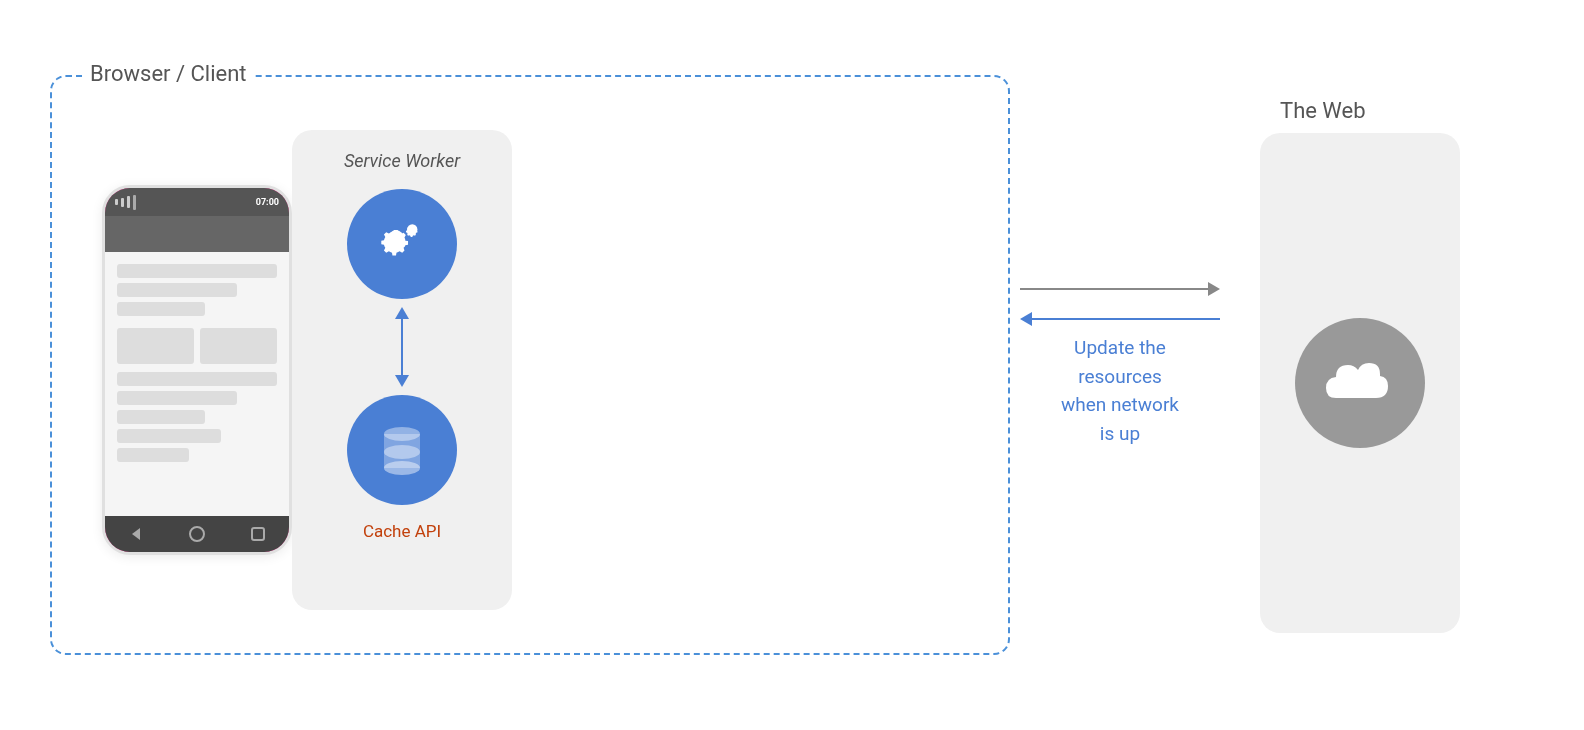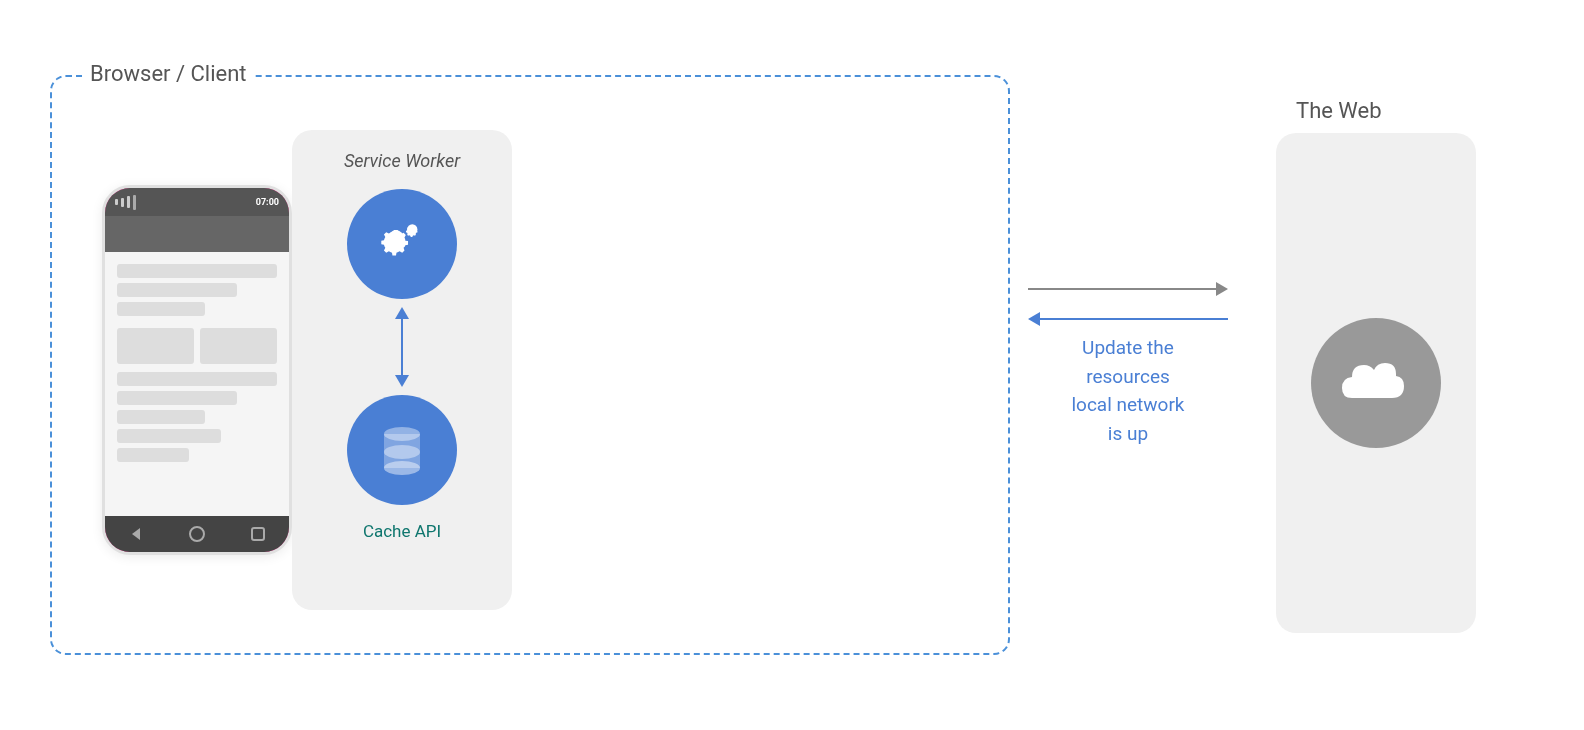--- a/index.html
+++ b/index.html
@@ -275,21 +275,21 @@
       height: 110px;
       background: #4A7FD4;
       border-radius: 50%;
       display: flex;
       align-items: center;
       justify-content: center;
     }
 
     .cache-api-label {
       font-size: 17px;
-      color: #0f766e;
+      color: #c2410c;
       text-align: center;
       margin-top: 8px;
     }
 
     
     .web-section {
       display: flex;
       flex-direction: column;
       align-items: center;
       gap: 0;
@@ -333,21 +333,21 @@
       margin-top: 8px;
     }
 
     
     .main-layout {
       display: flex;
       align-items: center;
       width: 100%;
       height: 100%;
       padding: 44px 50px;
-      gap: 18px;
+      gap: 10px;
     }
 
     .between-arrows {
       display: flex;
       flex-direction: column;
       align-items: center;
       justify-content: center;
       width: 200px;
       flex-shrink: 0;
     }
@@ -453,21 +453,21 @@
       <div class="arrow-head"></div>
     </div>
 
     <div class="arrow-left" style="width:200px; margin-top:16px;">
       <div class="arrow-head"></div>
       <div class="arrow-line"></div>
     </div>
     <div class="update-label">
       <div>Update the</div>
       <div>resources</div>
-      <div>local network</div>
+      <div>when network</div>
       <div>is up</div>
     </div>
   </div>
 
   <div class="web-section">
     <div class="web-label">The Web</div>
     <div class="web-box">
       <div class="cloud-circle">
         <svg width="80" height="60" viewBox="0 0 80 60">
           <path d="M16,45 Q6,45 6,35 Q6,25 16,24 Q16,12 28,12 Q34,12 38,17 Q41,10 49,10 Q60,10 60,21 Q60,22 60,23 Q68,24 68,33 Q68,45 56,45 Z" fill="white"></path>

